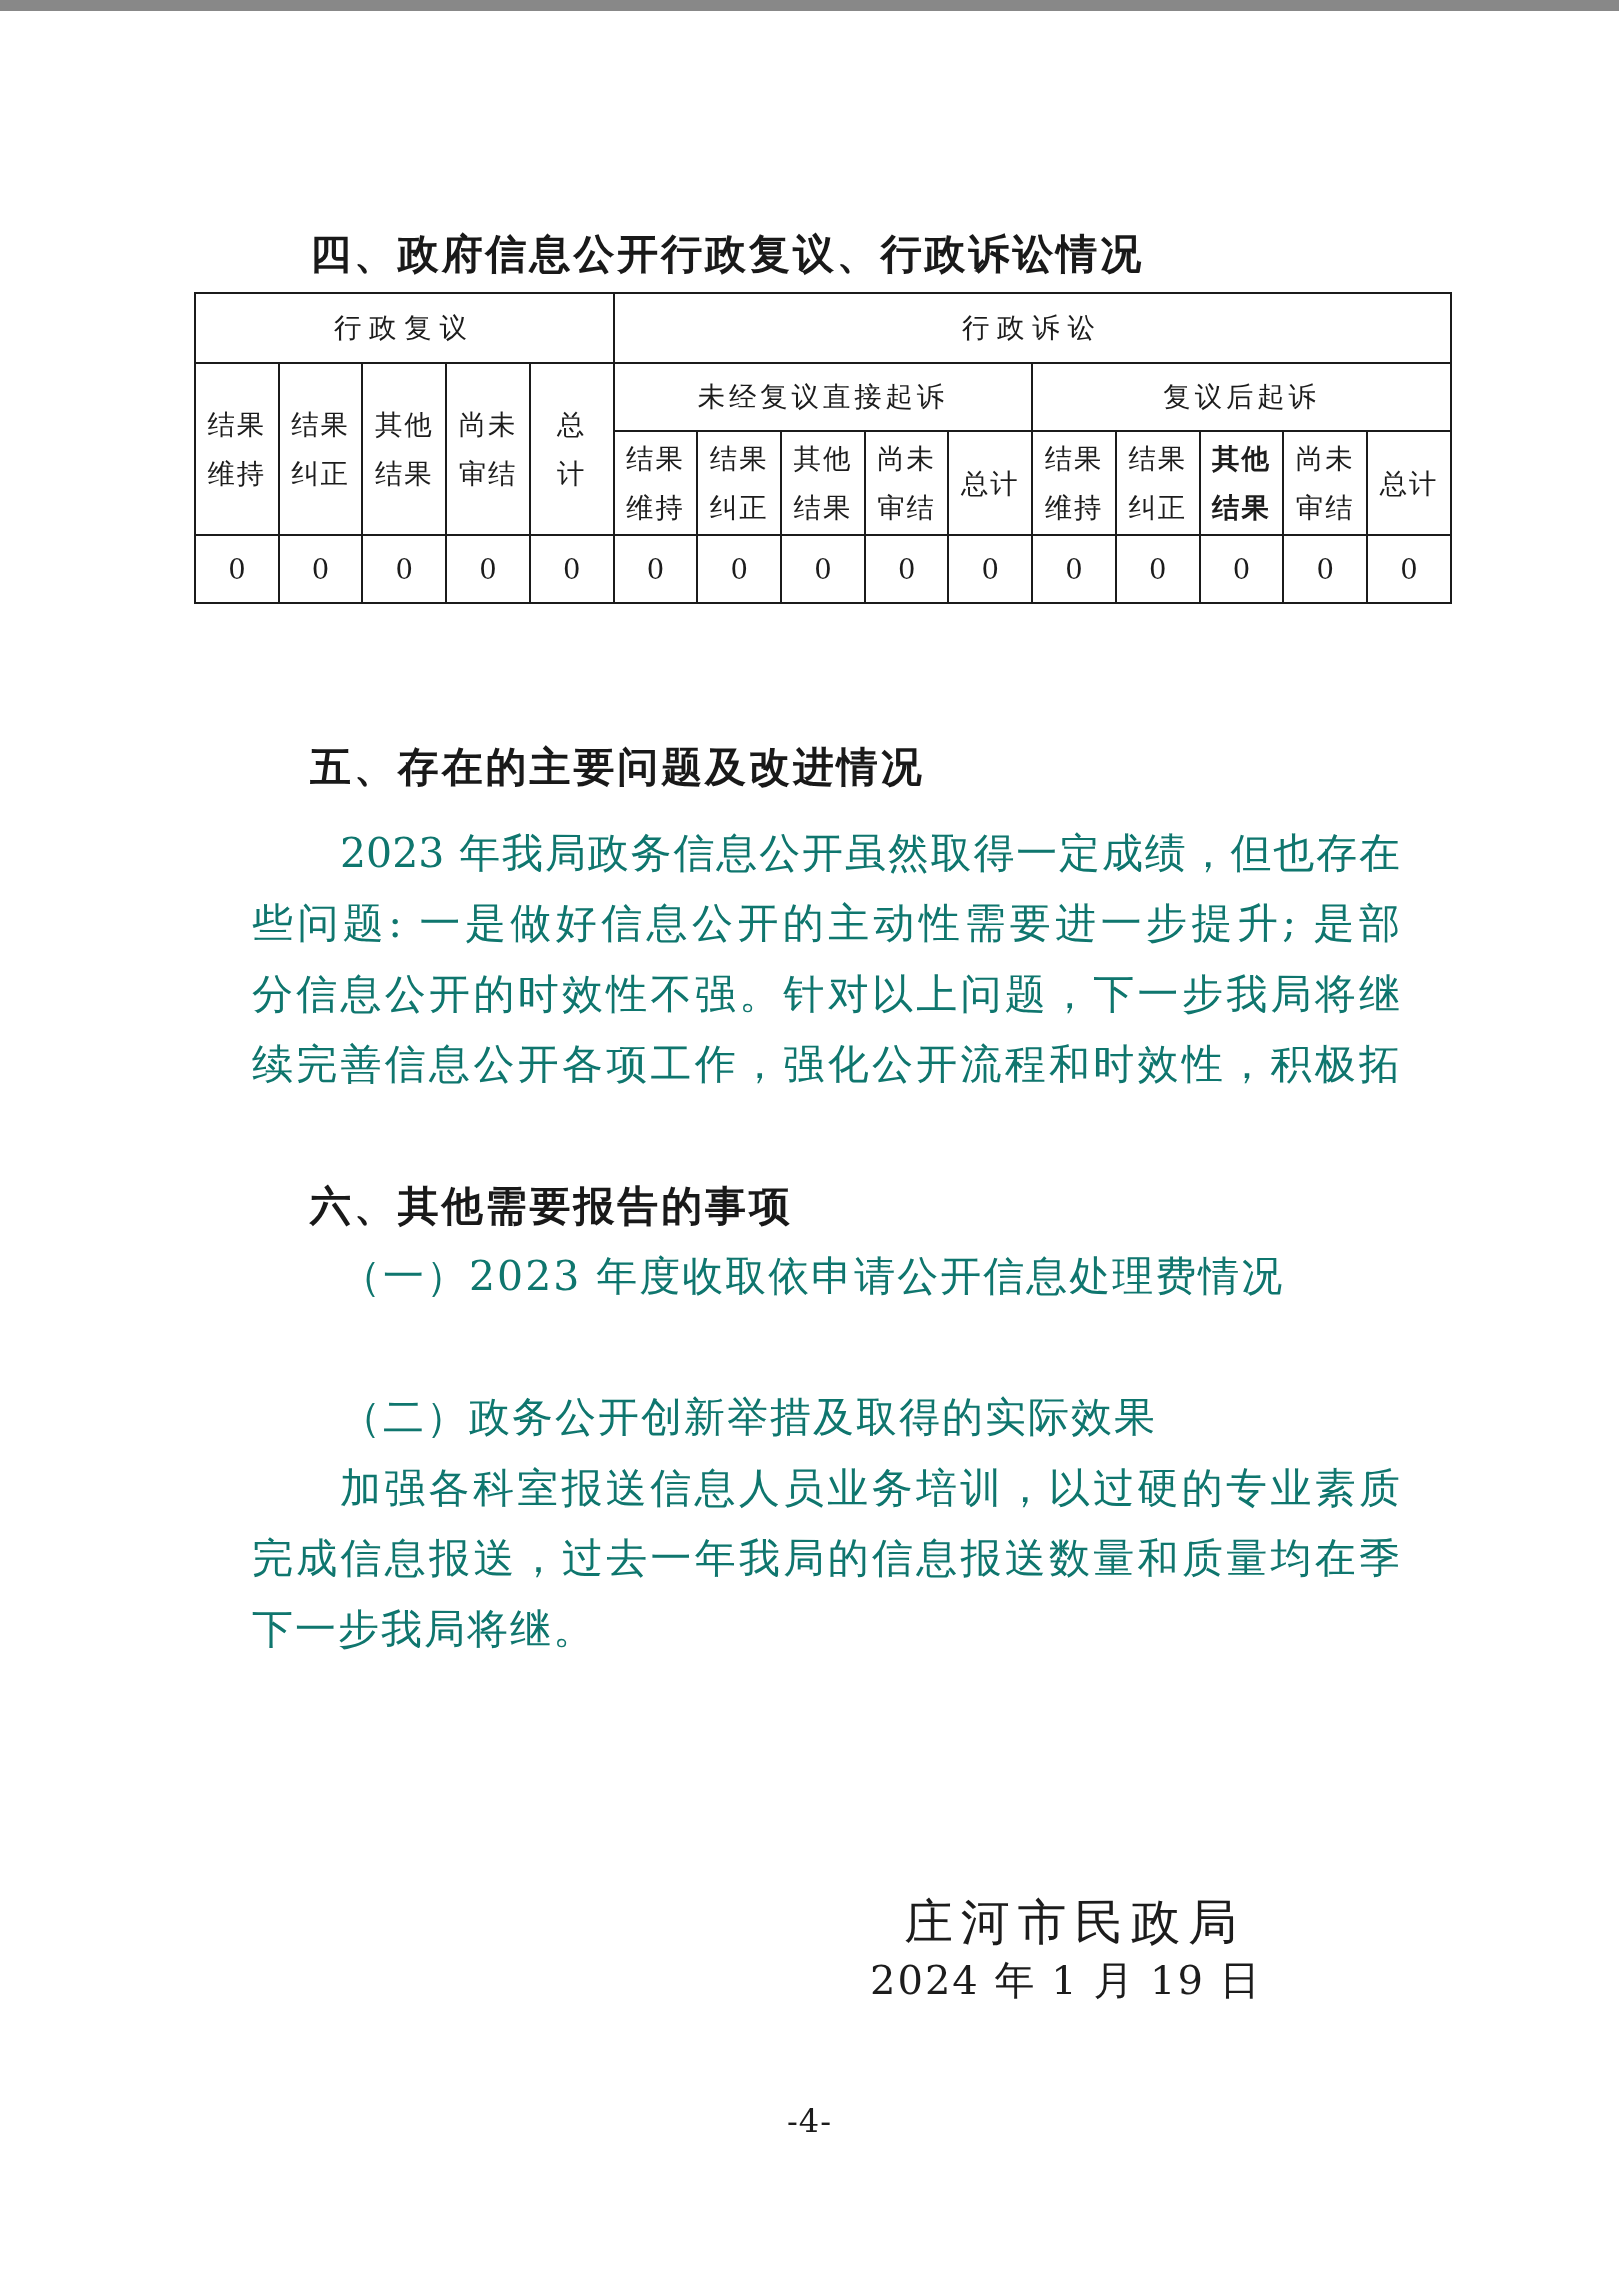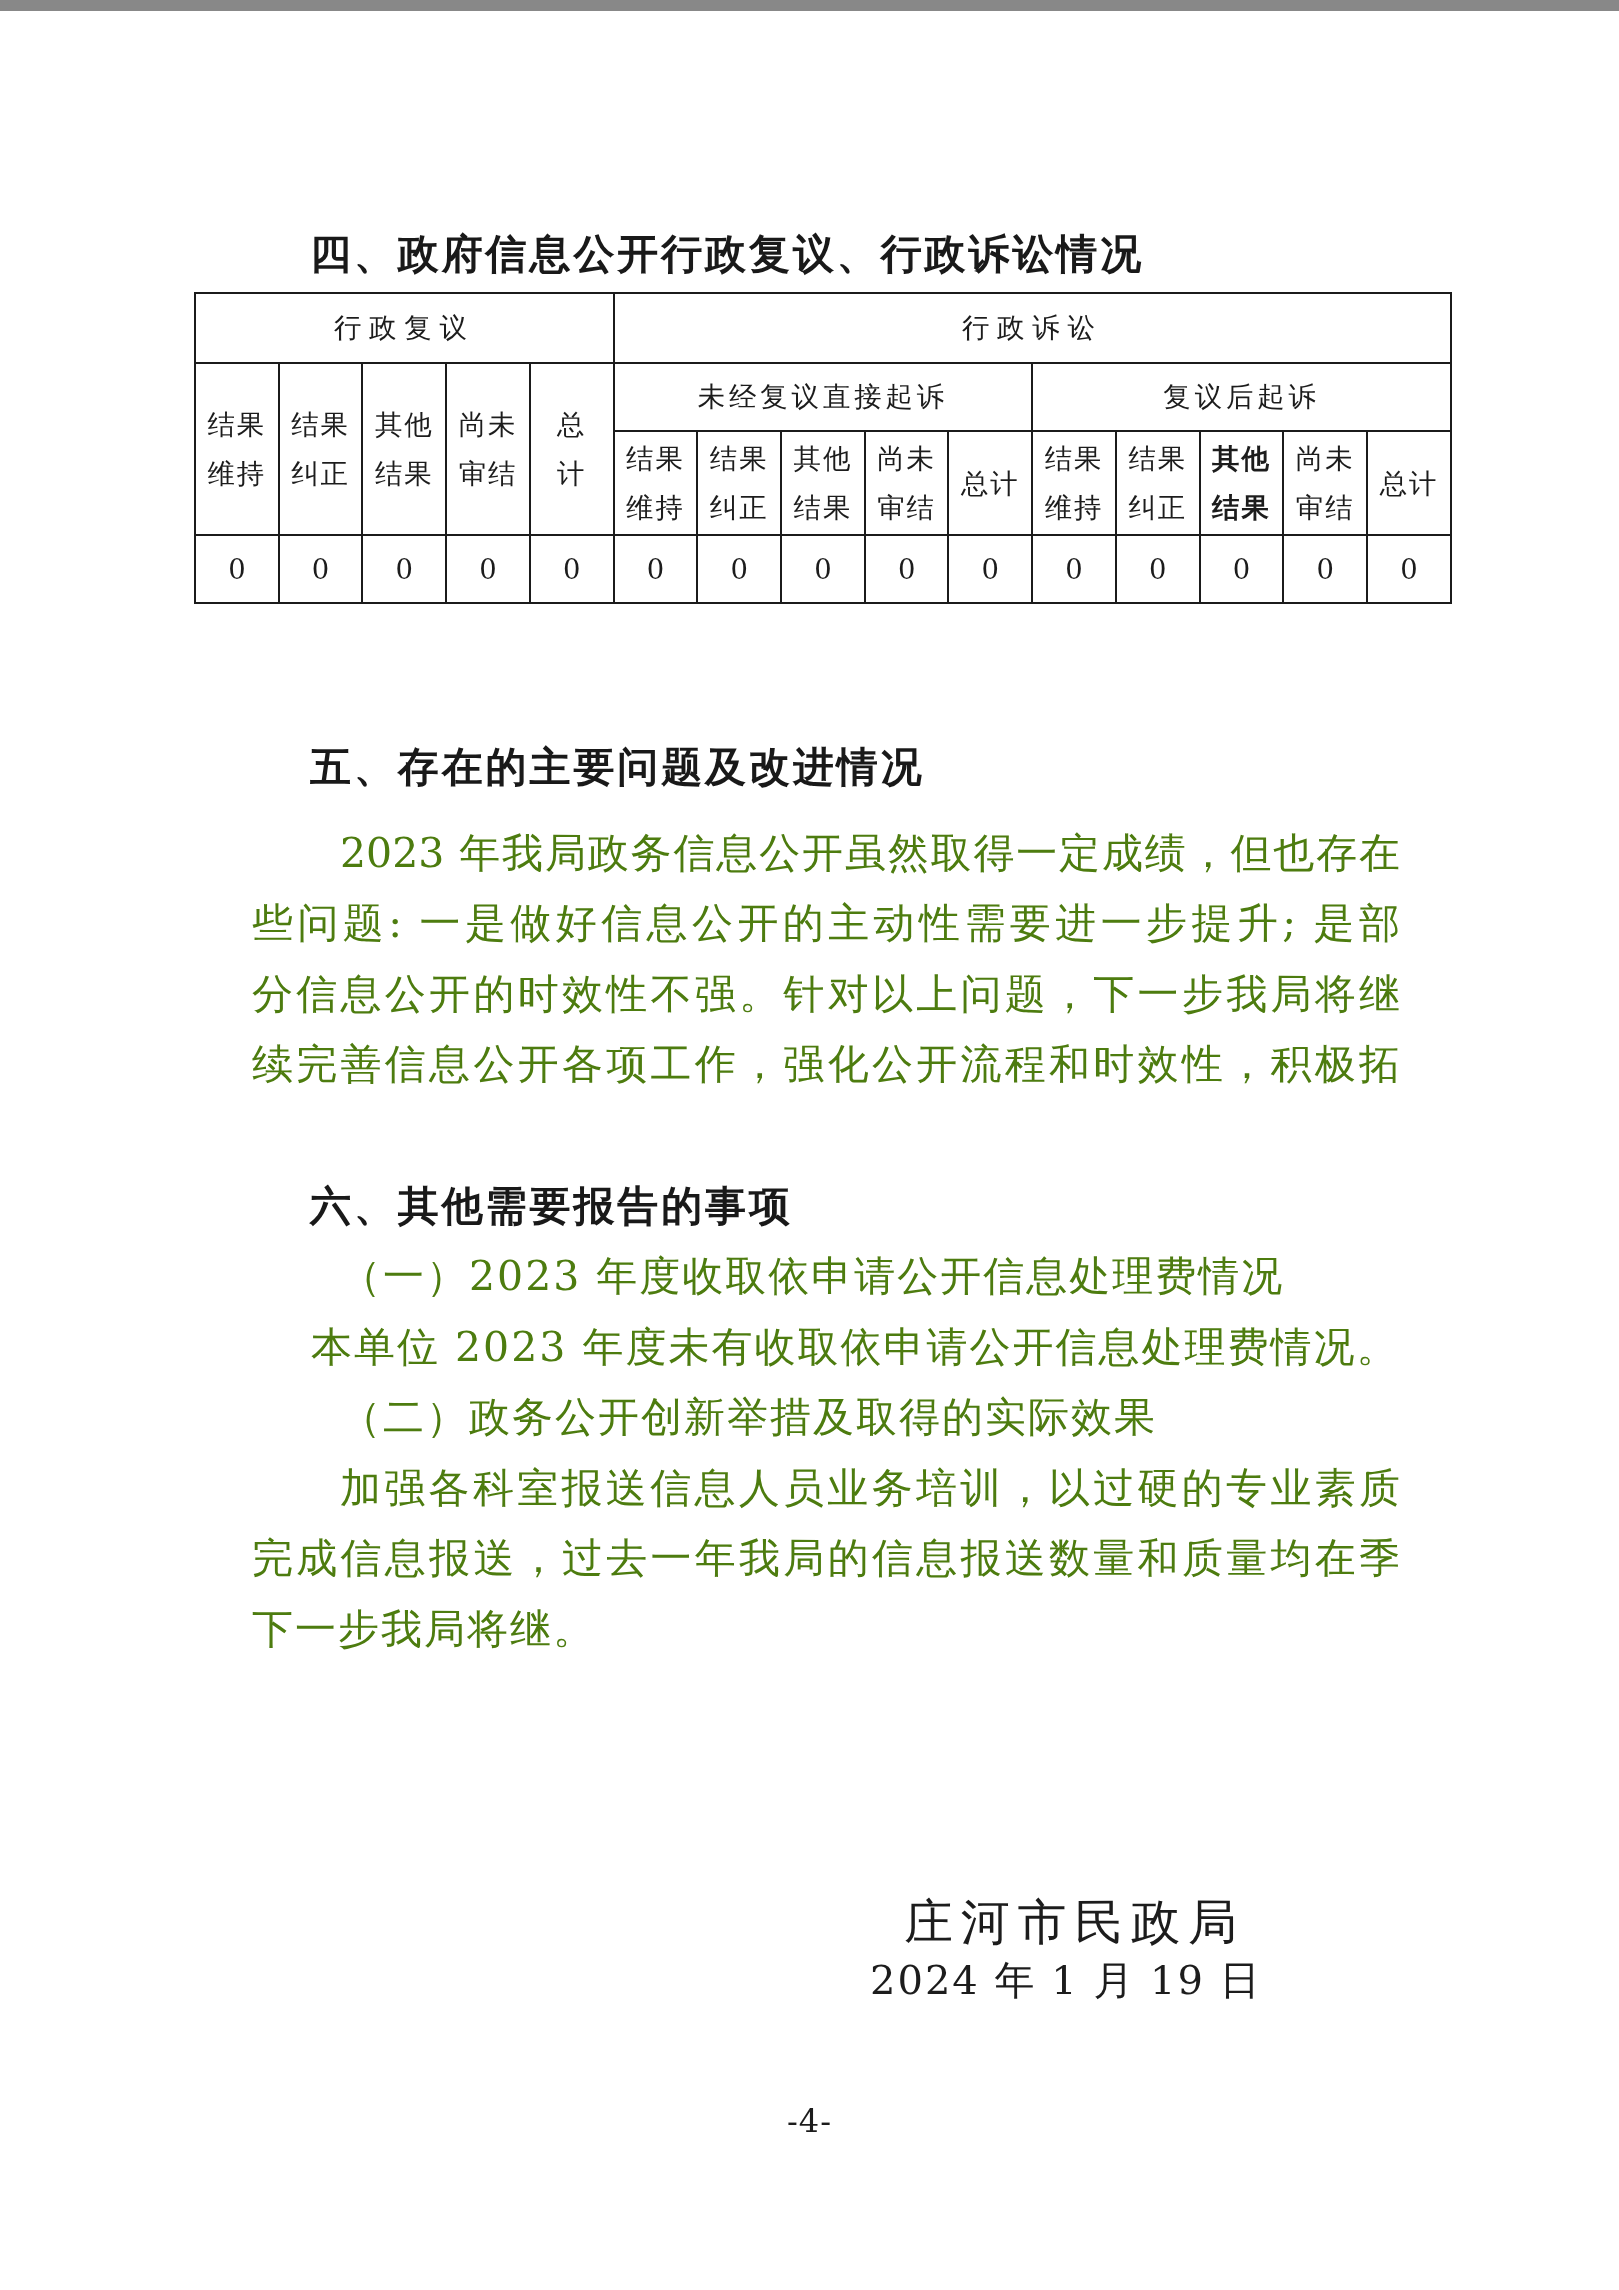--- a/index.html
+++ b/index.html
@@ -37,21 +37,21 @@
   tr.r4{height:68px;}
   td.grp{letter-spacing:7.8px; font-size:28px;}
   td.sub{letter-spacing:3.9px;}
   td.colh span{display:block; line-height:49px; letter-spacing:2px;}
   td.bold{font-weight:700;}
   td.val{font-size:29px; line-height:29px;}
   
   .bodyline{
     position:absolute; left:252px; width:1148px; height:71px;
     font-size:41px; line-height:71px; letter-spacing:2px;
-    color:#4d7c0f; white-space:nowrap;
+    color:#0f766e; white-space:nowrap;
   }
   .jline{
     white-space:normal; text-align:justify; text-align-last:justify;
     letter-spacing:0;
   }
   .indent{text-indent:88px;}
   .indent2{text-indent:59px;}
   
   .sig-org{
     position:absolute; left:904px; top:1888px;
@@ -186,21 +186,20 @@
   <div id="h5" class="h-sec">五、存在的主要问题及改进情况</div>
 
   <div class="bodyline jline indent" style="top:807px">2023 年我局政务信息公开虽然取得一定成绩，但也存在</div>
   <div class="bodyline jline" style="top:877px">些问题: 一是做好信息公开的主动性需要进一步提升; 是部</div>
   <div class="bodyline jline" style="top:948px">分信息公开的时效性不强。针对以上问题，下一步我局将继</div>
   <div class="bodyline jline" style="top:1018px">续完善信息公开各项工作，强化公开流程和时效性，积极拓</div>
 
   <div id="h6" class="h-sec">六、其他需要报告的事项</div>
 
   <div class="bodyline indent" style="top:1230px">（一）2023 年度收取依申请公开信息处理费情况</div>
-  <div class="bodyline indent2" style="top:1301px">本单位 2023 年度未有收取依申请公开信息处理费情况。</div>
   <div class="bodyline indent" style="top:1371px">（二）政务公开创新举措及取得的实际效果</div>
 
   <div class="bodyline jline indent" style="top:1442px">加强各科室报送信息人员业务培训，以过硬的专业素质</div>
   <div class="bodyline jline" style="top:1512px">完成信息报送，过去一年我局的信息报送数量和质量均在季</div>
   <div class="bodyline" style="top:1583px">下一步我局将继。</div>
 
   <div class="sig-org">庄河市民政局</div>
   <div class="sig-date">2024 年 1 月 19 日</div>
 
   <div class="pagenum">-4-</div>

